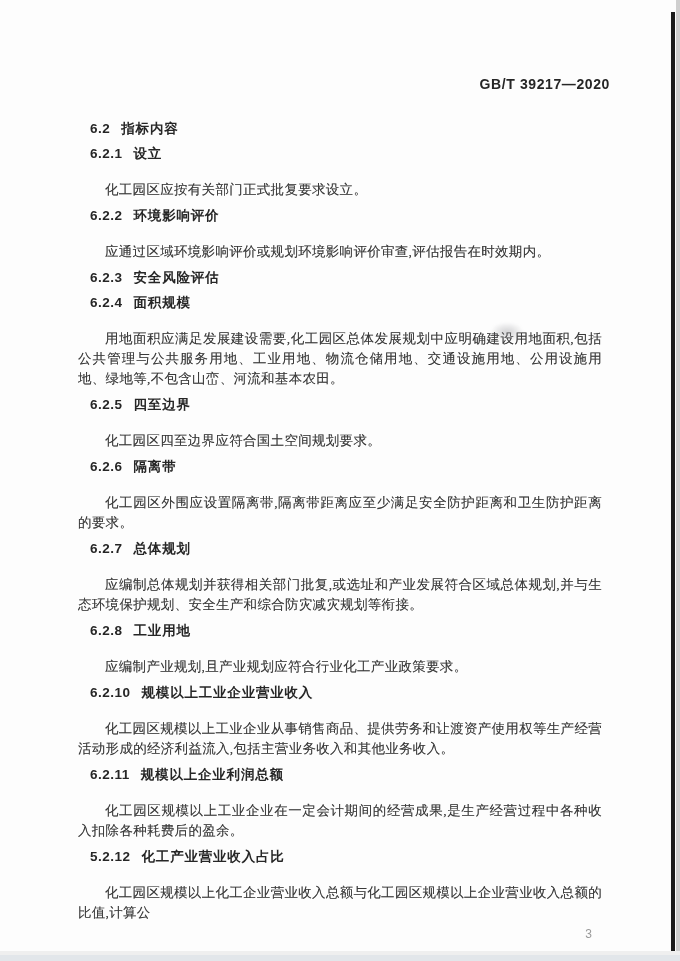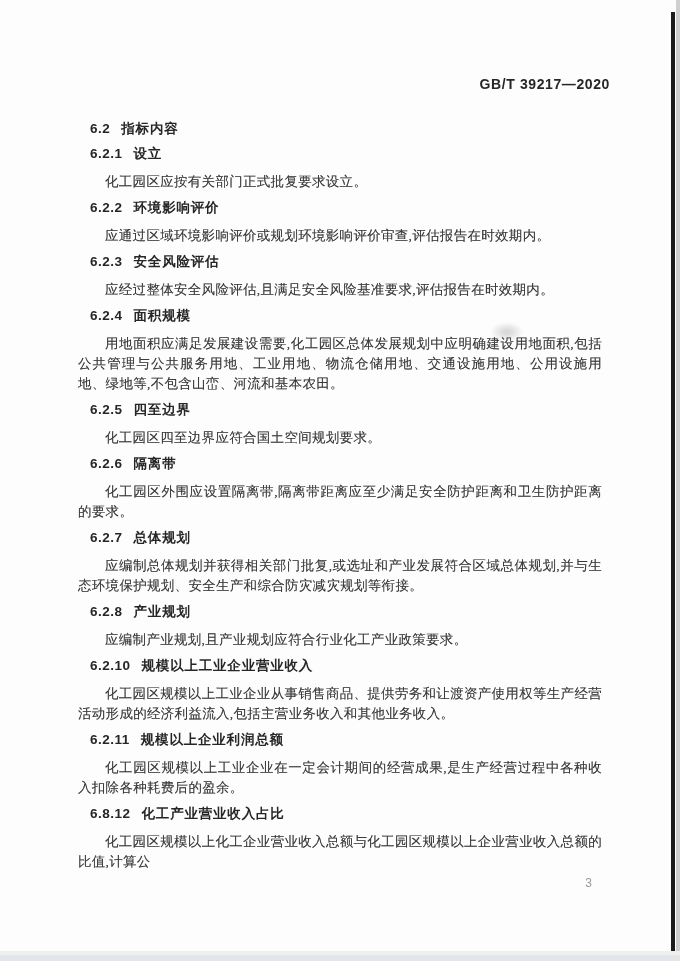--- a/index.html
+++ b/index.html
@@ -40,21 +40,21 @@
     color: var(--heading, #262626);
     margin: 7px 0 0 12px;
     letter-spacing: 0.8px;
   }
   .sec-num {
     display: inline-block;
     margin-right: 11px;
     letter-spacing: 0.5px;
   }
   .sec-para {
-    margin: 9px 0 0 0;
+    margin: 17px 0 0 0;
     font-size: 13.5px;
     line-height: 20px;
     text-align: justify;
     text-indent: 2em;
     letter-spacing: 0.3px;
     color: var(--text, #3a3a3a);
     text-shadow: 0 0 0.4px rgba(60,60,60,0.45);
   }
   .page-number {
     margin-top: 3px;
@@ -116,21 +116,20 @@
   <p class="sec-para">化工园区应按有关部门正式批复要求设立。</p>
     </section>
 
   <section class="section">
     <h3 class="sec-heading"><span class="sec-num">6.2.2</span><span class="sec-title">环境影响评价</span></h3>
   <p class="sec-para">应通过区域环境影响评价或规划环境影响评价审查,评估报告在时效期内。</p>
     </section>
 
   <section class="section">
     <h3 class="sec-heading"><span class="sec-num">6.2.3</span><span class="sec-title">安全风险评估</span></h3>
-  <p class="sec-para">应经过整体安全风险评估,且满足安全风险基准要求,评估报告在时效期内。</p>
     </section>
 
   <section class="section">
     <h3 class="sec-heading"><span class="sec-num">6.2.4</span><span class="sec-title">面积规模</span></h3>
   <p class="sec-para">用地面积应满足发展建设需要,化工园区总体发展规划中应明确建设用地面积,包括公共管理与公共服务用地、工业用地、物流仓储用地、交通设施用地、公用设施用地、绿地等,不包含山峦、河流和基本农田。</p>
     </section>
 
   <section class="section">
     <h3 class="sec-heading"><span class="sec-num">6.2.5</span><span class="sec-title">四至边界</span></h3>
   <p class="sec-para">化工园区四至边界应符合国土空间规划要求。</p>
@@ -140,37 +139,37 @@
     <h3 class="sec-heading"><span class="sec-num">6.2.6</span><span class="sec-title">隔离带</span></h3>
   <p class="sec-para">化工园区外围应设置隔离带,隔离带距离应至少满足安全防护距离和卫生防护距离的要求。</p>
     </section>
 
   <section class="section">
     <h3 class="sec-heading"><span class="sec-num">6.2.7</span><span class="sec-title">总体规划</span></h3>
   <p class="sec-para">应编制总体规划并获得相关部门批复,或选址和产业发展符合区域总体规划,并与生态环境保护规划、安全生产和综合防灾减灾规划等衔接。</p>
     </section>
 
   <section class="section">
-    <h3 class="sec-heading"><span class="sec-num">6.2.8</span><span class="sec-title">产业规划</span></h3>
+    <h3 class="sec-heading"><span class="sec-num">6.2.8</span><span class="sec-title">工业用地</span></h3>
   <p class="sec-para">应编制产业规划,且产业规划应符合行业化工产业政策要求。</p>
     </section>
 
 
   <section class="section">
     <h3 class="sec-heading"><span class="sec-num">6.2.10</span><span class="sec-title">规模以上工业企业营业收入</span></h3>
   <p class="sec-para">化工园区规模以上工业企业从事销售商品、提供劳务和让渡资产使用权等生产经营活动形成的经济利益流入,包括主营业务收入和其他业务收入。</p>
     </section>
 
   <section class="section">
     <h3 class="sec-heading"><span class="sec-num">6.2.11</span><span class="sec-title">规模以上企业利润总额</span></h3>
   <p class="sec-para">化工园区规模以上工业企业在一定会计期间的经营成果,是生产经营过程中各种收入扣除各种耗费后的盈余。</p>
     </section>
 
   <section class="section">
-    <h3 class="sec-heading"><span class="sec-num">6.8.12</span><span class="sec-title">化工产业营业收入占比</span></h3>
+    <h3 class="sec-heading"><span class="sec-num">5.2.12</span><span class="sec-title">化工产业营业收入占比</span></h3>
   <p class="sec-para">化工园区规模以上化工企业营业收入总额与化工园区规模以上企业营业收入总额的比值,计算公</p>
     </section>
 <div class="page-number">3</div>
 </main>
 
 <div class="scan-smudge"></div>
 <div class="scan-edge-right-line"></div>
 <div class="scan-edge-right-strip"></div>
 <div class="scan-edge-bottom-strip"></div>
 

